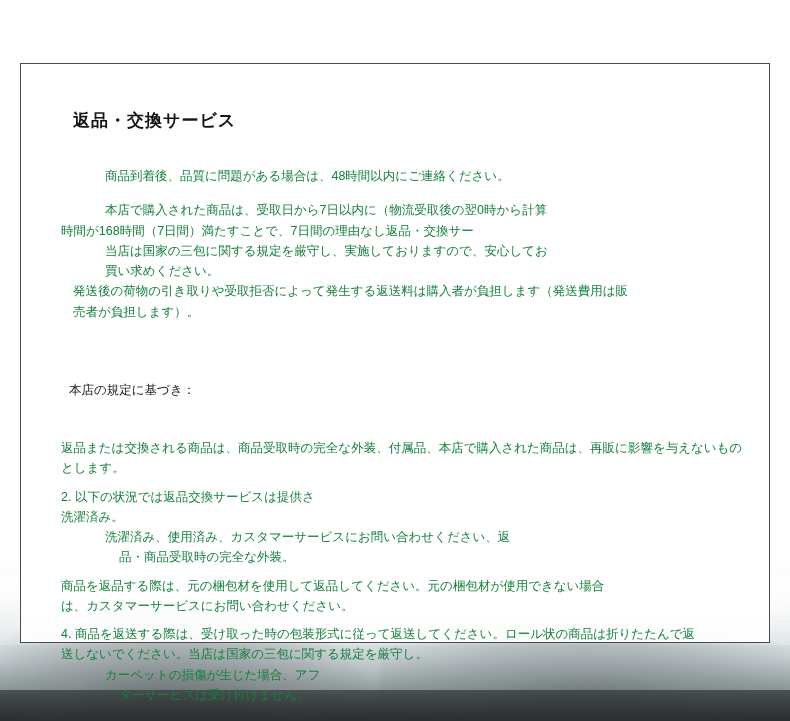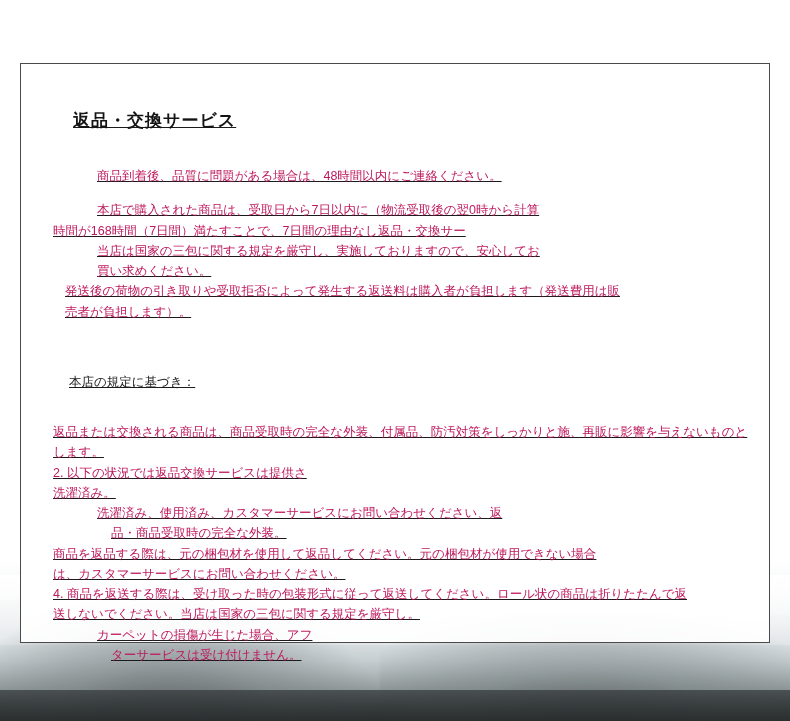--- a/index.html
+++ b/index.html
@@ -86,34 +86,33 @@
     border: 1px solid #4a4a4a;
     background: rgba(255,255,255,0.92);
     box-sizing: border-box;
   }
   .doc-inner {
     position: absolute;
     left: 32px;
     top: 45px;
     right: 14px;
     color: #1b1b1b;
-    text-decoration: underline;
   }
   .doc-title {
     font-size: 17px;
     font-weight: bold;
     letter-spacing: 1px;
     color: #141414;
     margin: 0 0 34px 20px;
   }
   .block {
     font-size: 12.5px;
     line-height: 1.62;
-    color: #be185d;
-    margin: 0;
+    color: #15803d;
+    margin: 8px;
   }
   .ln {
     white-space: pre-wrap;
     display: block;
   }
   .sp-10 { height: 10px; }
   .sp-14 { height: 14px; }
   .sp-24 { height: 24px; }
   .indent-2 { padding-left: 44px; }
   .indent-3 { padding-left: 58px; }
@@ -153,21 +152,21 @@
       </div>
 
       <div class="sp-24"></div>
       <div class="sp-10"></div>
 
       <div class="sec-head">本店の規定に基づき：</div>
 
       <div class="sp-14"></div>
 
       <div class="block">
-        <span class="ln">返品または交換される商品は、商品受取時の完全な外装、付属品、防汚対策をしっかりと施、再販に影響を与えないものとします。</span>
+        <span class="ln">返品または交換される商品は、商品受取時の完全な外装、付属品、本店で購入された商品は、再販に影響を与えないものとします。</span>
       </div>
 
       <div class="block">
         <span class="ln">2. 以下の状況では返品交換サービスは提供さ</span>
         <span class="ln">洗濯済み。</span>
         <span class="ln indent-2">洗濯済み、使用済み、カスタマーサービスにお問い合わせください、返</span>
         <span class="ln indent-3">品・商品受取時の完全な外装。</span>
       </div>
 
       <div class="block">

